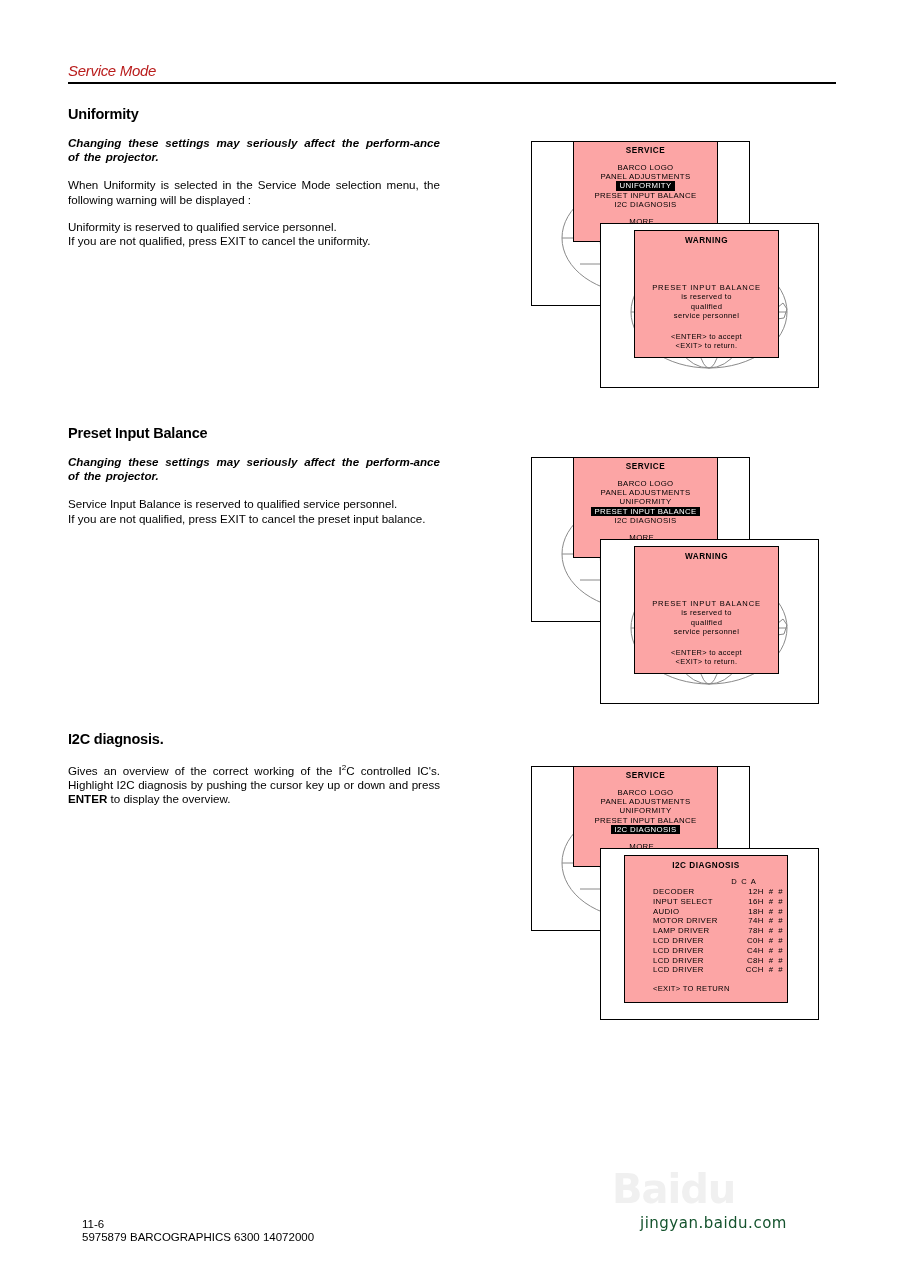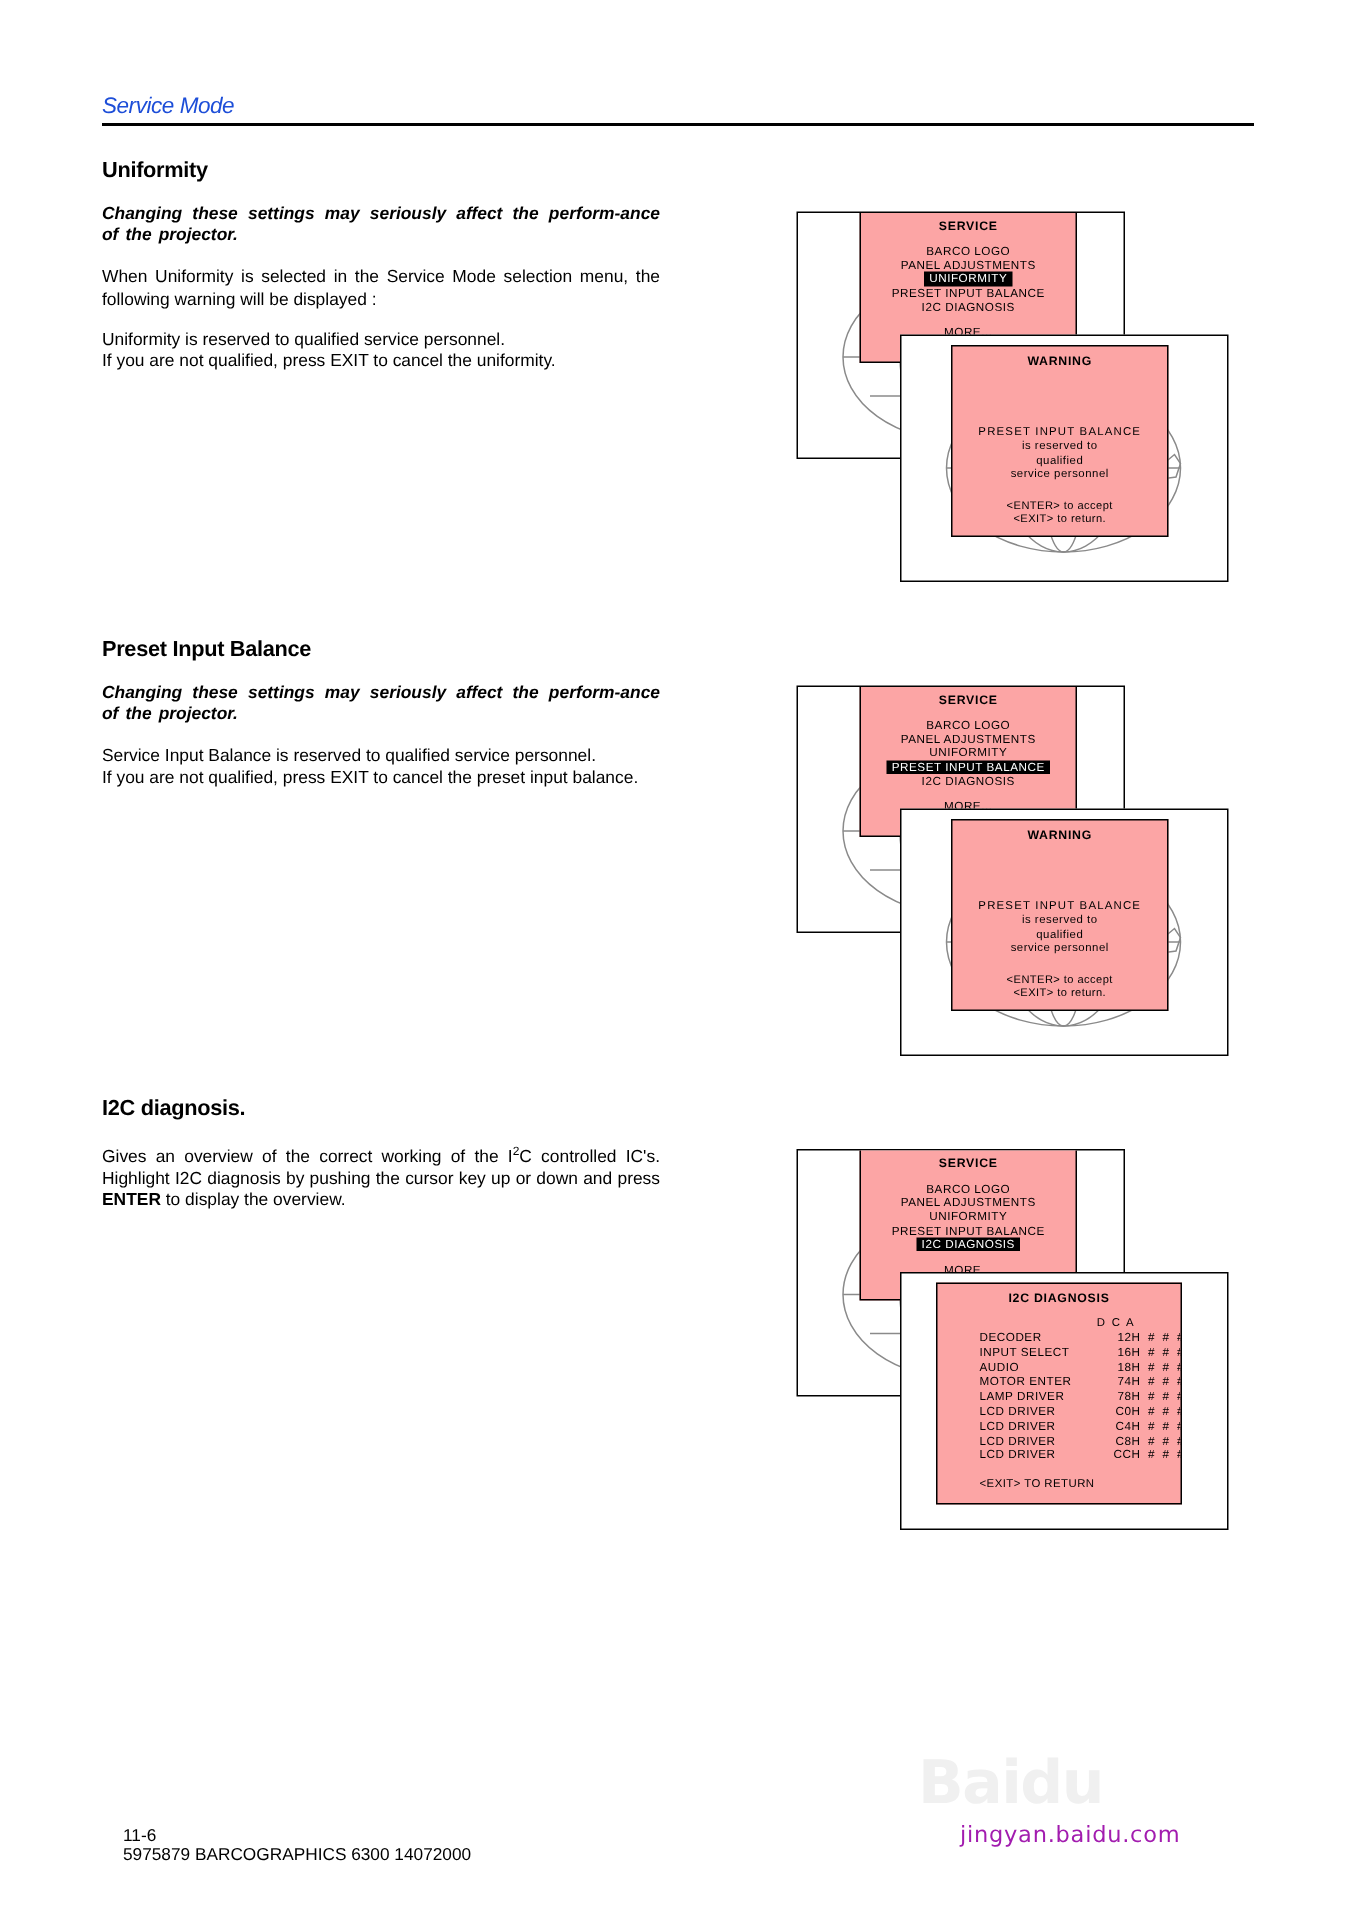--- a/index.html
+++ b/index.html
@@ -21,21 +21,21 @@
     position: absolute;
     left: 68px;
     top: 62px;
     width: 768px;
   }
   .header-title {
     font-family: "Liberation Sans", sans-serif;
     font-style: italic;
     font-size: 15px;
     letter-spacing: -0.3px;
-    color: #1d4ed8;
+    color: #b91c1c;
     padding-bottom: 3px;
   }
   .header-rule {
     border-top: 2.2px solid #000;
     width: 768px;
   }
 
   .page-footer {
     position: absolute;
     left: 82px;
@@ -185,21 +185,21 @@
     font-size: 40px;
     font-weight: bold;
     color: #f0f0f0;
     letter-spacing: -1px;
     font-family: "DejaVu Sans", sans-serif;
   }
   .wm-sub {
     position: absolute;
     left: 28px; top: 66px;
     font-size: 15px;
-    color: #a21caf;
+    color: #14532d;
     font-family: "DejaVu Sans", sans-serif;
     letter-spacing: 0.5px;
   }
 </style>
 </head>
 <body>
 
 <div class="page-header">
   <div class="header-title">Service Mode</div>
   <div class="header-rule"></div>
@@ -390,21 +390,21 @@
             <td class="nm">INPUT SELECT</td>
             <td class="ad">16H</td>
             <td class="st"># # #</td>
           </tr>
           <tr>
             <td class="nm">AUDIO</td>
             <td class="ad">18H</td>
             <td class="st"># # #</td>
           </tr>
           <tr>
-            <td class="nm">MOTOR ENTER</td>
+            <td class="nm">MOTOR DRIVER</td>
             <td class="ad">74H</td>
             <td class="st"># # #</td>
           </tr>
           <tr>
             <td class="nm">LAMP DRIVER</td>
             <td class="ad">78H</td>
             <td class="st"># # #</td>
           </tr>
           <tr>
             <td class="nm">LCD DRIVER</td>

